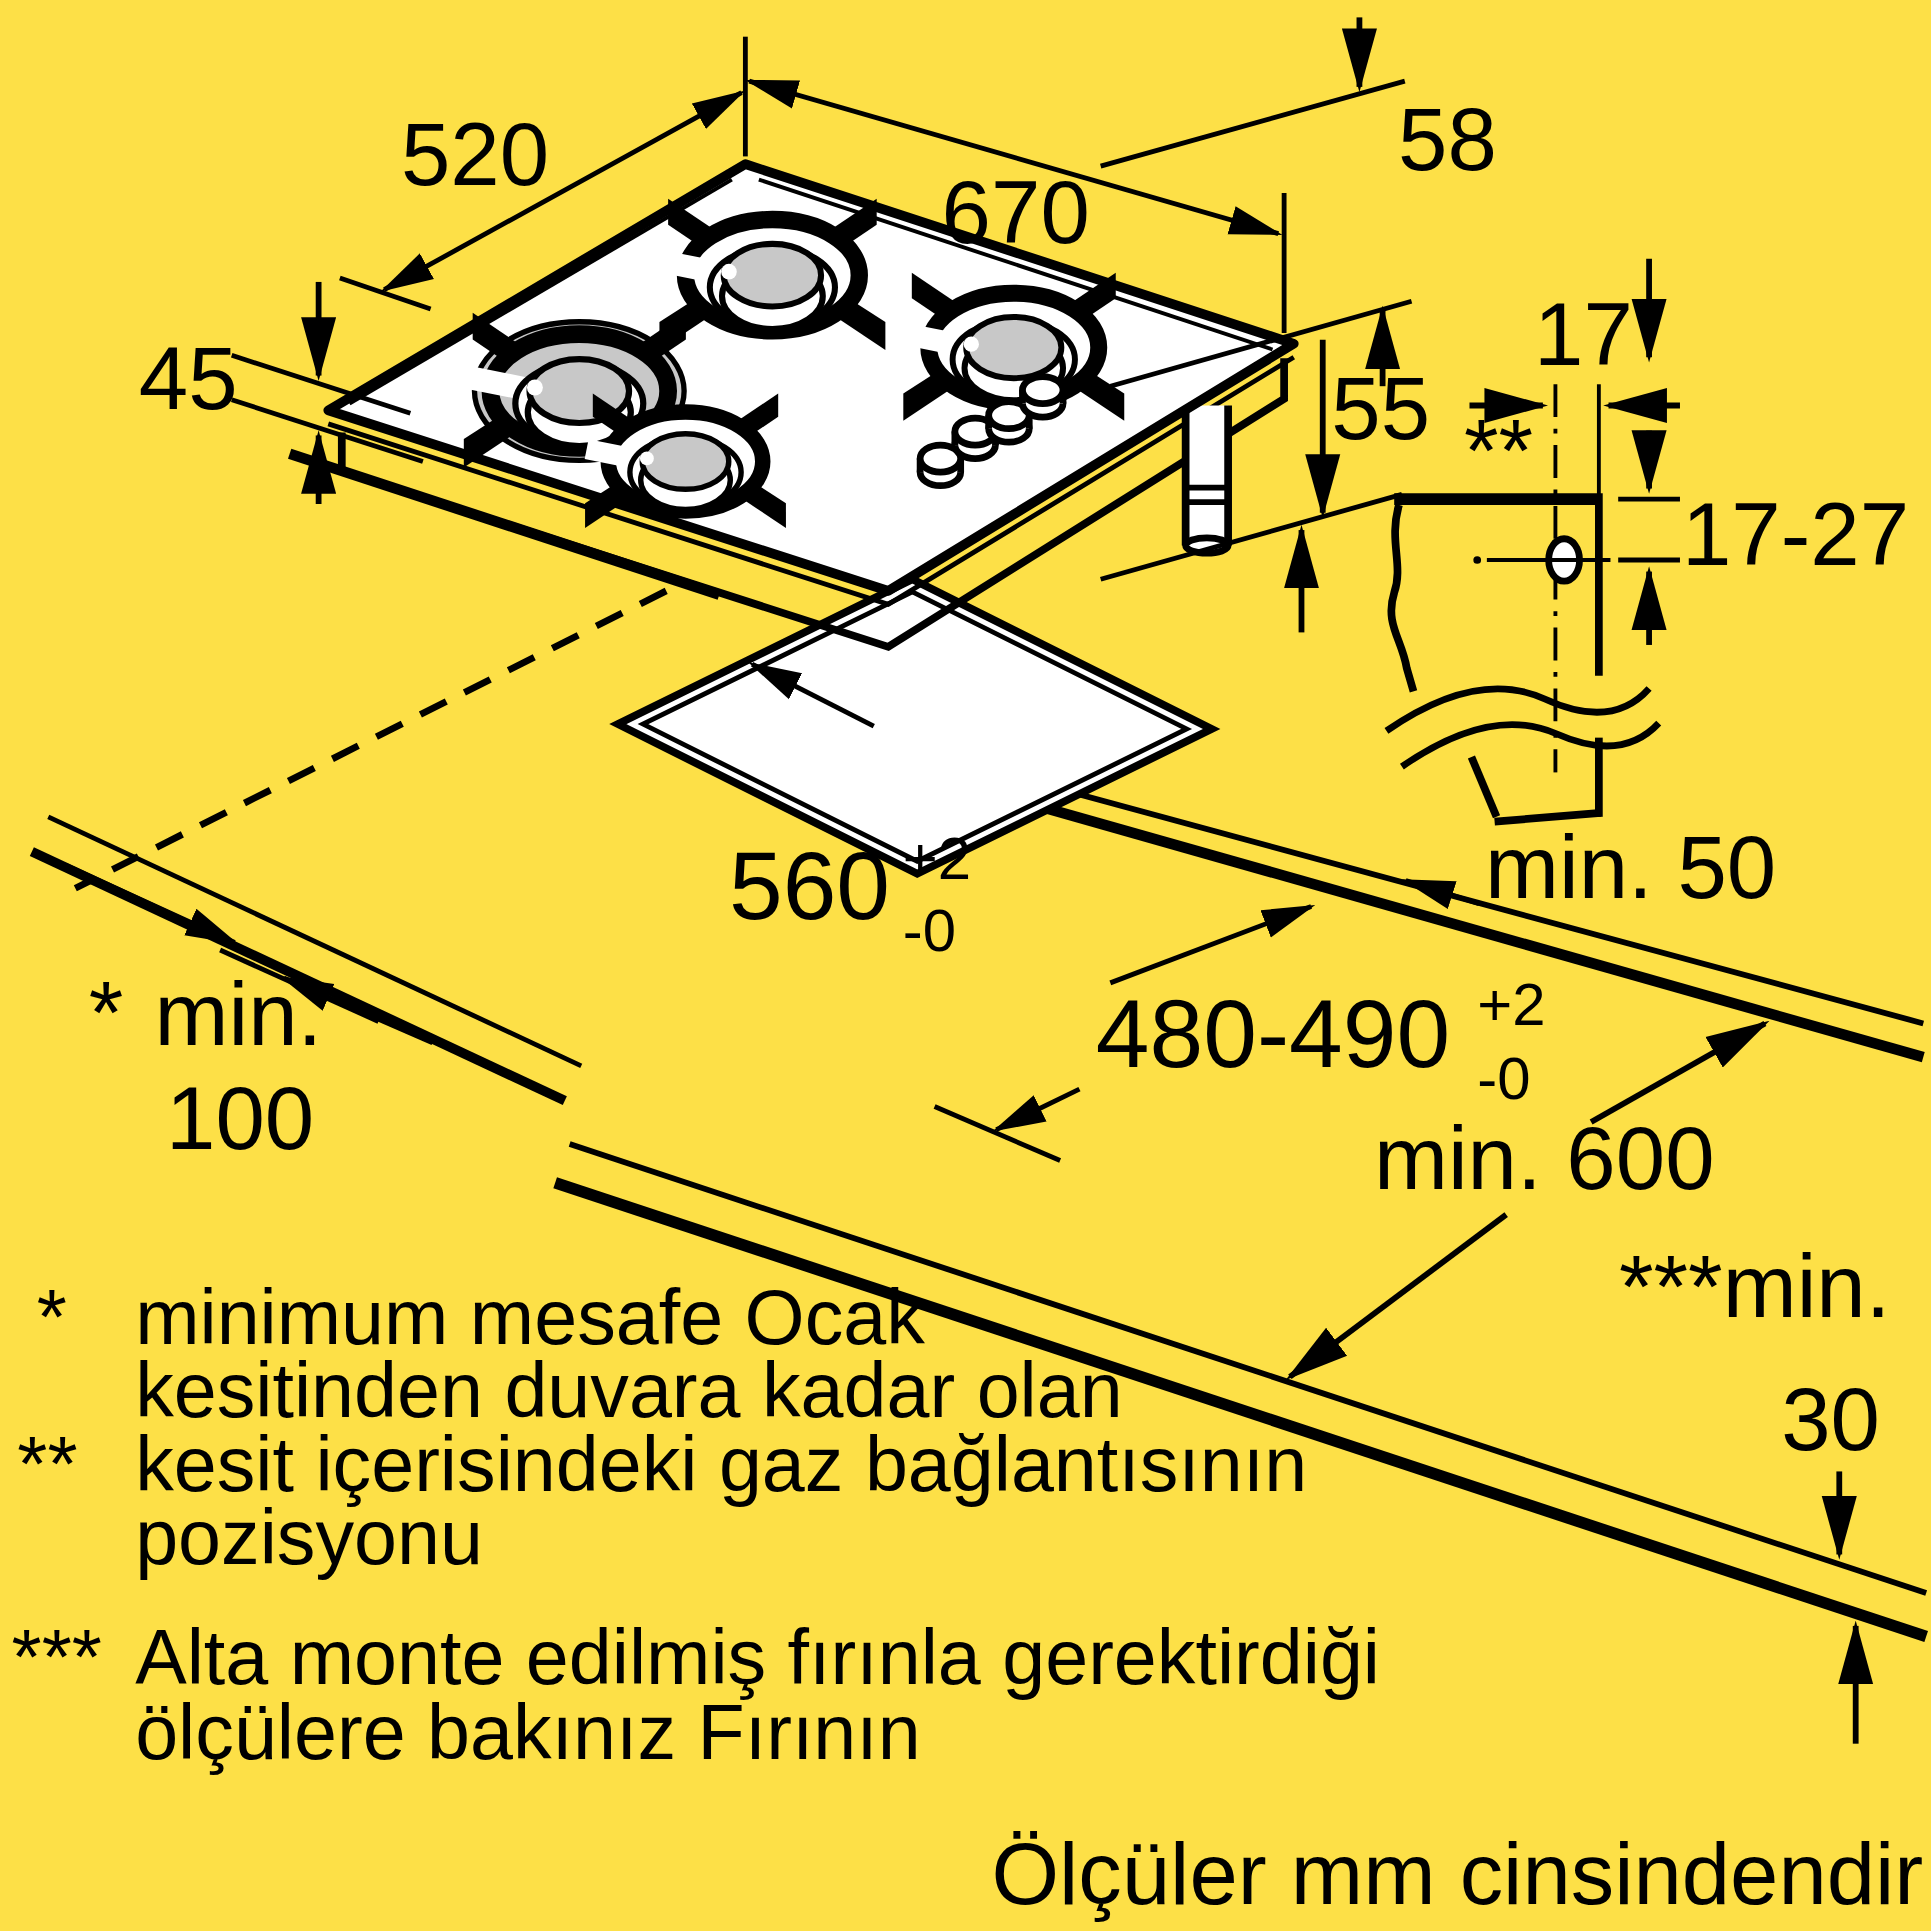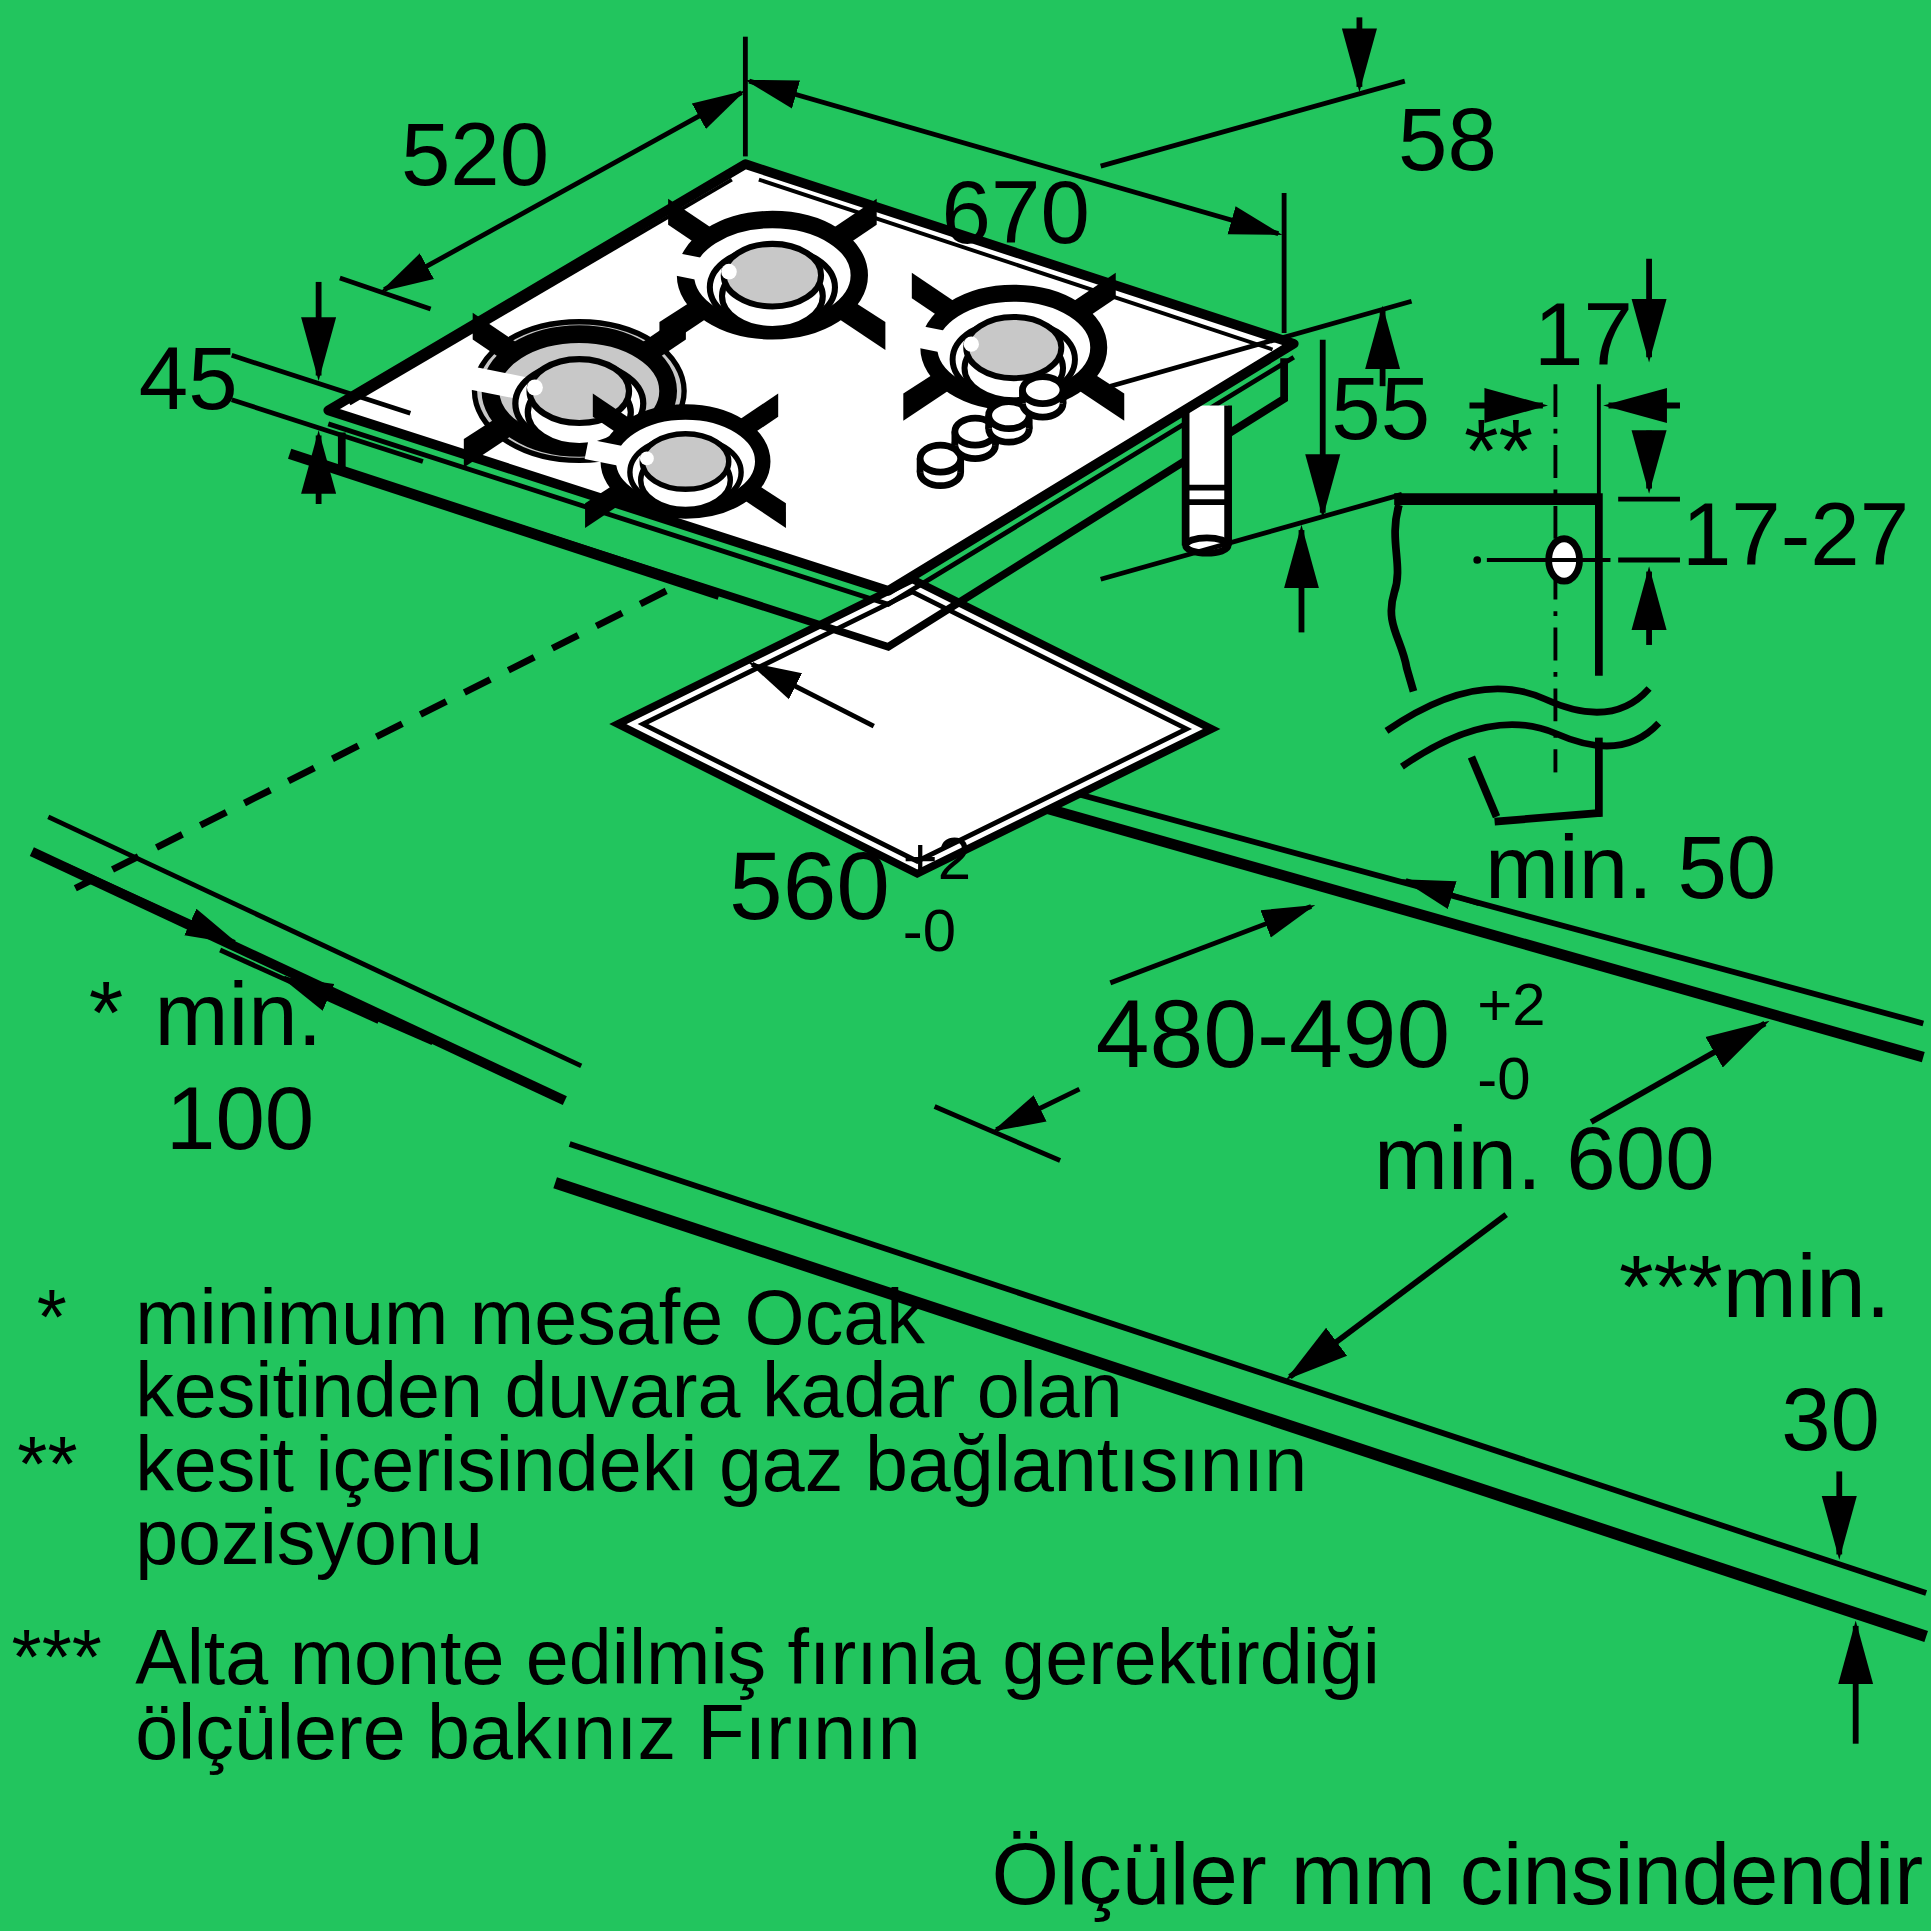--- a/index.html
+++ b/index.html
@@ -1,16 +1,16 @@
 <!DOCTYPE html>
 <html><head>
 <meta charset="utf-8">
 <style>
   html,body{margin:0;padding:0;background:#ffffff;}
-  .page{width:1931px;height:1931px;position:relative;background:#22c55e;overflow:hidden;text-align:right;}
+  .page{width:1931px;height:1931px;position:relative;background:#fde047;overflow:hidden;text-align:right;}
   svg{display:block;}
   text{fill:#000;font-family:"Liberation Sans","DejaVu Sans",sans-serif;}
   .dim{font-size:92px;}
   .dimbig{font-size:100px;}
   .tol{font-size:62px;}
   .foot{font-size:80px;}
   .units{font-size:90px;}
   .ln{stroke:#000;fill:none;}
 </style>
 </head>

